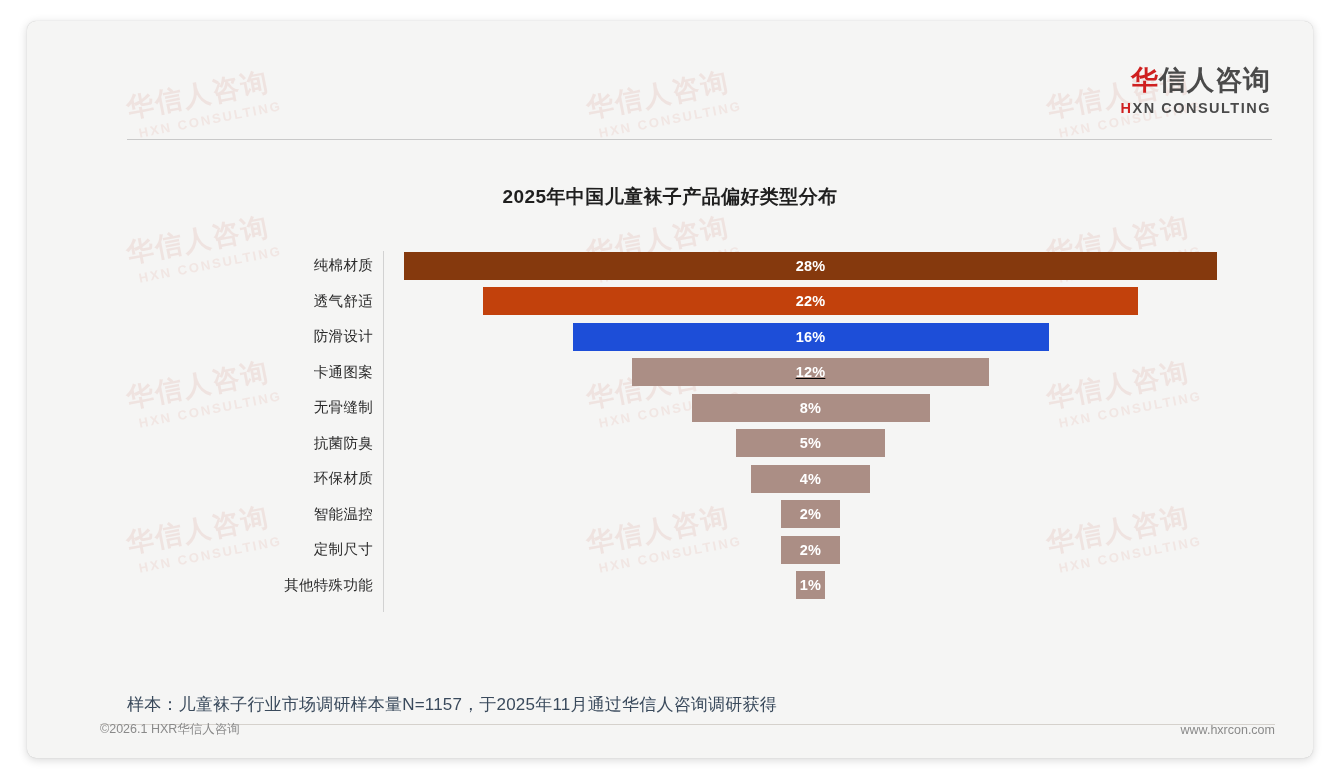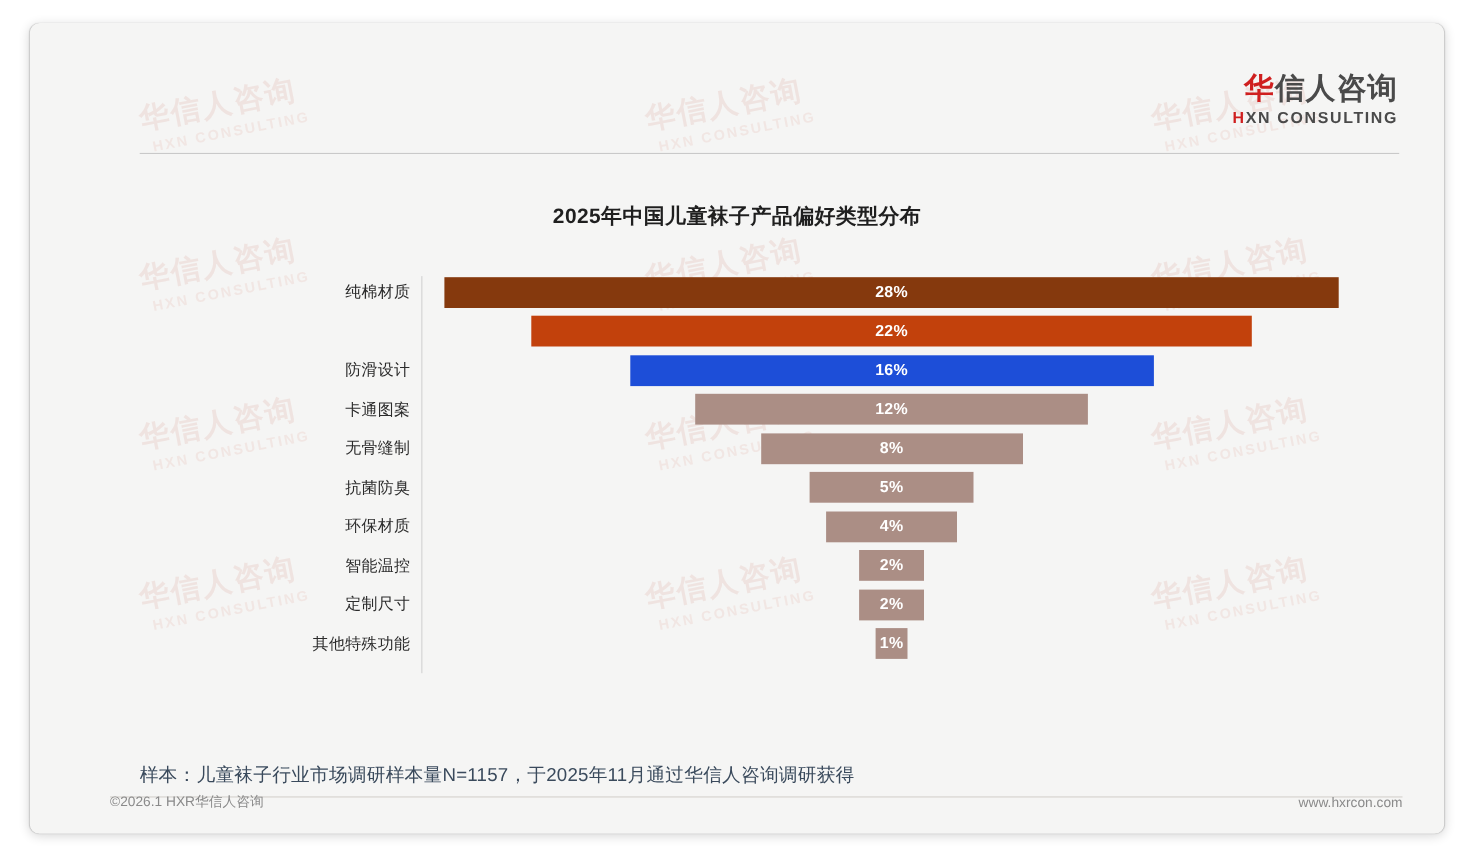--- a/index.html
+++ b/index.html
@@ -292,38 +292,39 @@
       <div id="bar-rows">
           <div class="row">
             <div class="cat-label">纯棉材质</div>
             <div class="bar-track">
               <div class="bar" style="width: 833px; background: rgb(133, 57, 13);">
                 <span class="bar-value">28%</span>
               </div>
             </div>
           </div>
           <div class="row">
+            <div class="cat-label">透气舒适</div>
             <div class="bar-track">
               <div class="bar" style="width: 654.5px; background: #c2410c;">
                 <span class="bar-value">22%</span>
               </div>
             </div>
           </div>
           <div class="row">
             <div class="cat-label">防滑设计</div>
             <div class="bar-track">
               <div class="bar" style="width: 476px; background: #1d4ed8;">
                 <span class="bar-value">16%</span>
               </div>
             </div>
           </div>
           <div class="row">
             <div class="cat-label">卡通图案</div>
             <div class="bar-track">
-              <div class="bar" style="width: 357px; background: rgb(171, 142, 133);">
+              <div class="bar" style="width: 357px; background: rgb(171, 142, 133); text-decoration: underline;">
                 <span class="bar-value">12%</span>
               </div>
             </div>
           </div>
           <div class="row">
             <div class="cat-label">无骨缝制</div>
             <div class="bar-track">
               <div class="bar" style="width: 238px; background: rgb(171, 142, 133);">
                 <span class="bar-value">8%</span>
               </div>

